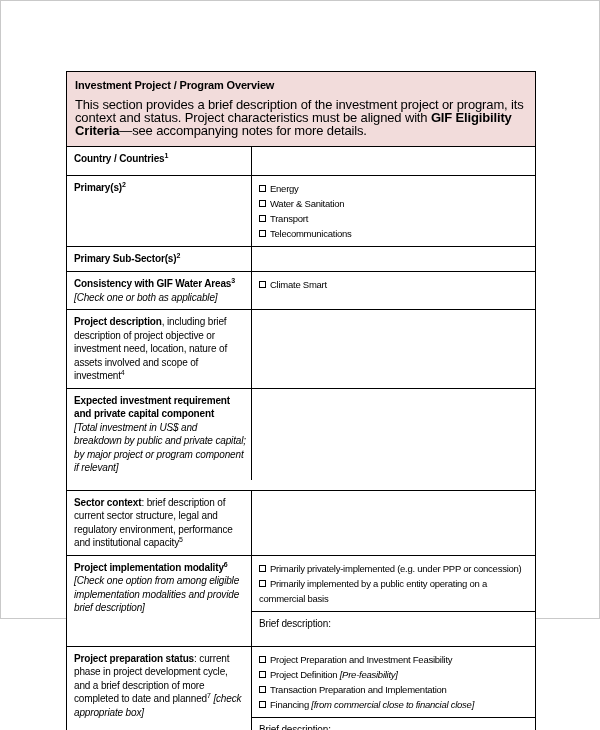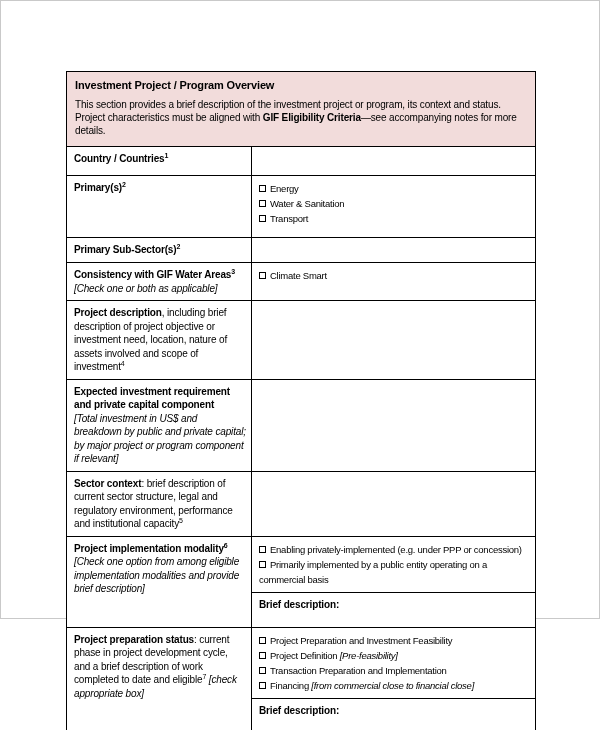--- a/index.html
+++ b/index.html
@@ -27,21 +27,21 @@
     border-bottom:1px solid #000;
     padding:7px 8px 9px 8px;
     min-height:56px;
   }
   .t-header .title {
     font-weight:bold;
     font-size:11px;
     margin-bottom:7px;
   }
   .t-header .desc {
-    font-size:10px;
+    font-size:13px;
     line-height:13px;
   }
   .t-row { display:flex; border-bottom:1px solid #000; }
   .t-row:last-child { border-bottom:none; }
   .cell-l {
     width:185px; min-width:185px;
     border-right:1px solid #000;
     padding:5px 5px 5px 7px;
     line-height:13.5px;
   }
@@ -58,27 +58,27 @@
   .it { font-style:italic; }
   sup { font-size:7px; line-height:0; }
   .cb-item { font-weight:normal; font-size:9.5px; letter-spacing:-0.25px; line-height:15px; }
   .cb {
     display:inline-block;
     width:7px; height:7px;
     border:1.2px solid #000;
     margin-right:4px;
     background:#fff;
   }
-  .brief { font-weight:bold;text-align:center; }
+  .brief { font-weight:normal;text-align:center; }
   .mh-29 { min-height:29px; }
   .mh-62 { min-height:62px; }
   .mh-25 { min-height:25px; }
   .mh-36 { min-height:36px; }
   .mh-64 { min-height:64px; }
-  .mh-73 { min-height:73px; }
+  .mh-73 { min-height:73px;flex-direction:column; }
   .mh-57 { min-height:57px; }
   .mh-54 { min-height:54px; }
   .mh-34 { min-height:34px; }
   .mh-63 { min-height:63px; }
   .mh-33 { min-height:33px; }
 </style>
 </head>
 <body>
 
 <div class="page">
@@ -93,20 +93,21 @@
       <div class="cell-l b"><span>Country / Countries</span><sup>1</sup></div>
       <div class="cell-r"></div>
     </div>
 
     <div class="t-row mh-62">
       <div class="cell-l b"><span>Primary(s)</span><sup>2</sup></div>
       <div class="cell-r">
         <div class="cb-item"><span class="cb"></span><span>Energy</span></div>
         <div class="cb-item"><span class="cb"></span><span>Water &amp; Sanitation</span></div>
         <div class="cb-item"><span class="cb"></span><span>Transport</span></div>
+        <div class="cb-item"><span class="cb"></span><span>Telecommunications</span></div>
       </div>
     </div>
 
     <div class="t-row mh-25">
       <div class="cell-l b"><span>Primary Sub-Sector(s)</span><sup>2</sup></div>
       <div class="cell-r"></div>
     </div>
 
     <div class="t-row mh-36">
       <div class="cell-l">
@@ -136,31 +137,31 @@
       <div class="cell-r"></div>
     </div>
 
     <div class="t-row">
       <div class="cell-l">
         <span class="b"><span>Project implementation modality</span><sup>6</sup></span><br>
         <span class="it">[Check one option from among eligible implementation modalities and provide brief description]</span>
       </div>
       <div class="cell-r-stack">
         <div class="sub-cell sub-top mh-54">
-          <div class="cb-item"><span class="cb"></span><span>Enabling privately-implemented (e.g. under PPP or concession)</span></div>
+          <div class="cb-item"><span class="cb"></span><span>Primarily privately-implemented (e.g. under PPP or concession)</span></div>
           <div class="cb-item"><span class="cb"></span><span>Primarily implemented by a public entity operating on a commercial basis</span></div>
         </div>
         <div class="sub-cell sub-bottom mh-34">
           <span class="brief">Brief description:</span>
         </div>
       </div>
     </div>
 
     <div class="t-row">
-      <div class="cell-l"><span class="b">Project preparation status</span><span>: current phase in project development cycle, and a brief description of work completed to date and eligible</span><sup>7</sup> <span class="it">[check appropriate box]</span></div>
+      <div class="cell-l"><span class="b">Project preparation status</span><span>: current phase in project development cycle, and a brief description of more completed to date and planned</span><sup>7</sup> <span class="it">[check appropriate box]</span></div>
       <div class="cell-r-stack">
         <div class="sub-cell sub-top mh-63">
           <div class="cb-item"><span class="cb"></span><span>Project Preparation and Investment Feasibility</span></div>
           <div class="cb-item"><span class="cb"></span><span>Project Definition </span><span class="it">[Pre-feasibility]</span></div>
           <div class="cb-item"><span class="cb"></span><span>Transaction Preparation and Implementation</span></div>
           <div class="cb-item"><span class="cb"></span><span>Financing </span><span class="it">[from commercial close to financial close]</span></div>
         </div>
         <div class="sub-cell sub-bottom mh-33">
           <span class="brief">Brief description:</span>
         </div>

